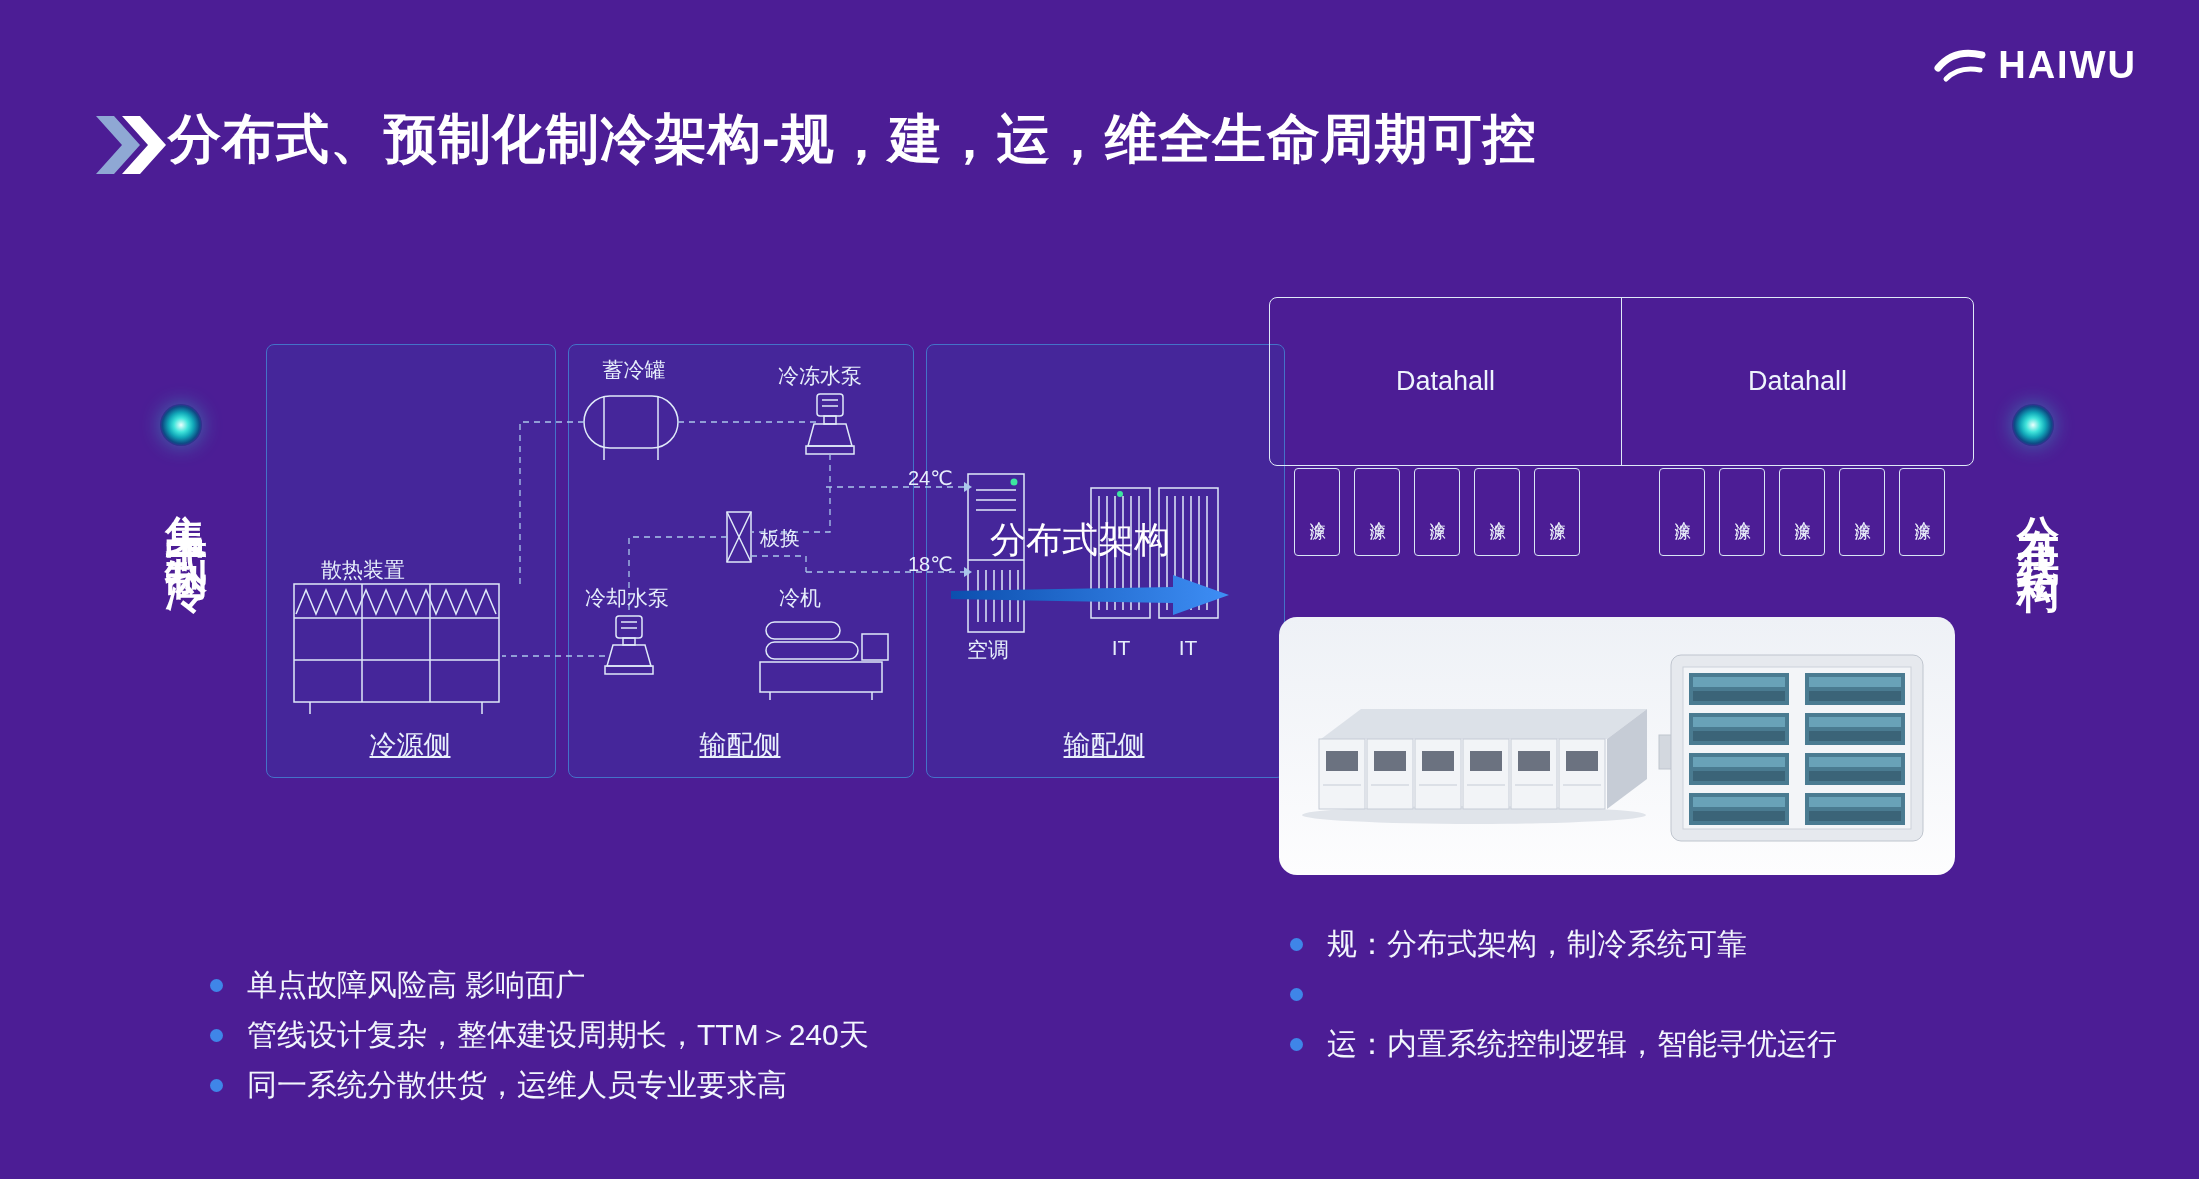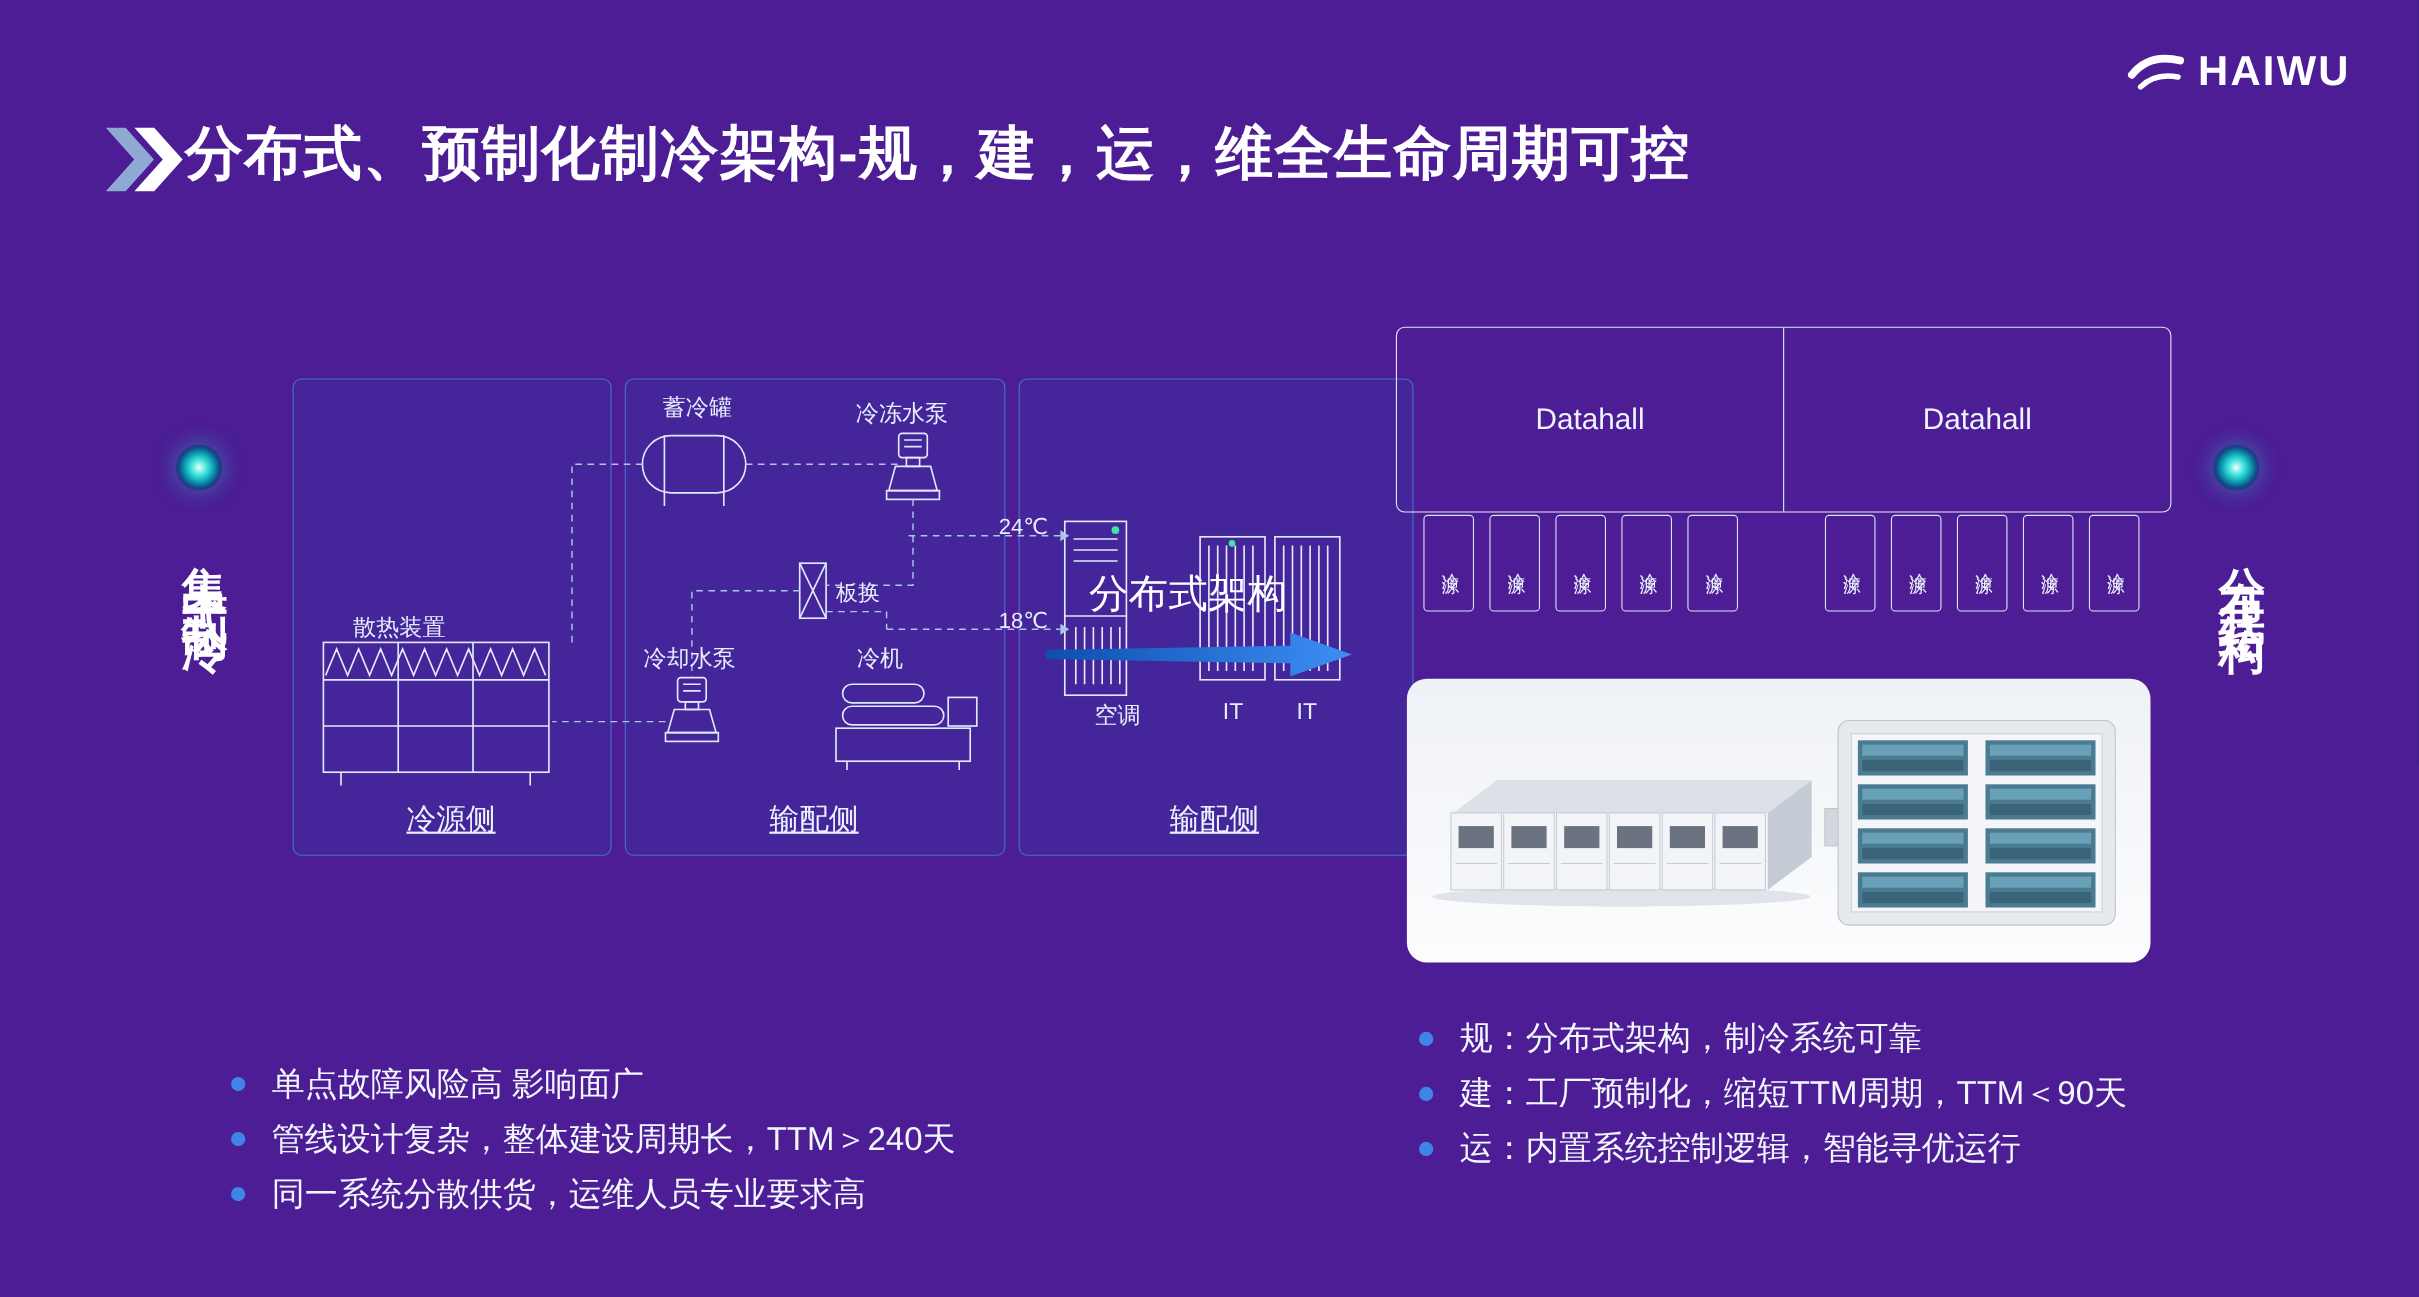--- a/index.html
+++ b/index.html
@@ -170,21 +170,21 @@
     </svg>
 
     <div class="dlabel" style="left:37px;top:172px;width:120px;margin-top:40px;">散热装置</div>
     <div class="dlabel" style="left:308px;top:12px;width:120px;">蓄冷罐</div>
     <div class="dlabel" style="left:494px;top:18px;width:120px;">冷冻水泵</div>
     <div class="dlabel small" style="left:494px;top:181px;width:80px;">板换</div>
     <div class="dlabel" style="left:301px;top:240px;width:120px;">冷却水泵</div>
     <div class="dlabel" style="left:474px;top:240px;width:120px;">冷机</div>
     <div class="dlabel small" style="left:642px;top:122px;width:80px;">24℃</div>
     <div class="dlabel small" style="left:642px;top:208px;width:80px;">18℃</div>
-    <div class="dlabel" style="left:690px;top:292px;width:120px;font-family:Liberation Serif, serif;">空调</div>
+    <div class="dlabel" style="left:662px;top:292px;width:120px;font-family:Liberation Serif, serif;">空调</div>
     <div class="dlabel" style="left:795px;top:292px;width:120px;">IT</div>
     <div class="dlabel" style="left:862px;top:292px;width:120px;">IT</div>
 
     <div class="panel-caption" style="left:44px;">冷源侧</div>
     <div class="panel-caption" style="left:374px;">输配侧</div>
     <div class="panel-caption" style="left:738px;">输配侧</div>
   </div>
 
   <div class="arrow-label">分布式架构</div>
   <svg class="mid-arrow" width="280" height="52" viewBox="0 0 280 52">
@@ -326,21 +326,20 @@
     </div>
   </div>
 
   <div class="bullets bullets-right">
     <div class="bullet-row">
       <span class="dot"></span>
       <span class="bullet-text">规：分布式架构，制冷系统可靠</span>
     </div>
     <div class="bullet-row">
       <span class="dot"></span>
-      <span class="bullet-text">建：工厂预制化，缩短TTM周期，TTM＜90天</span>
     </div>
     <div class="bullet-row">
       <span class="dot"></span>
       <span class="bullet-text">运：内置系统控制逻辑，智能寻优运行</span>
     </div>
   </div>
 
 </div>
 
 </body></html>

